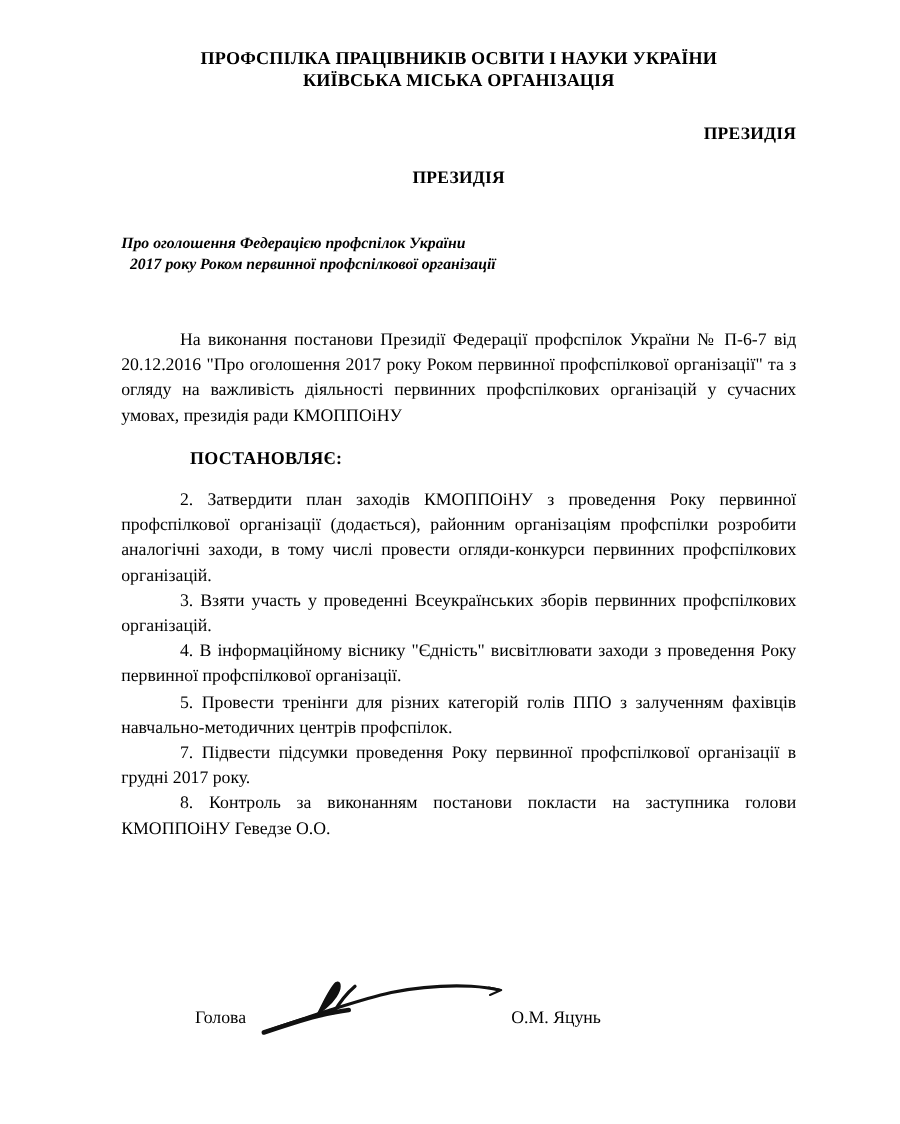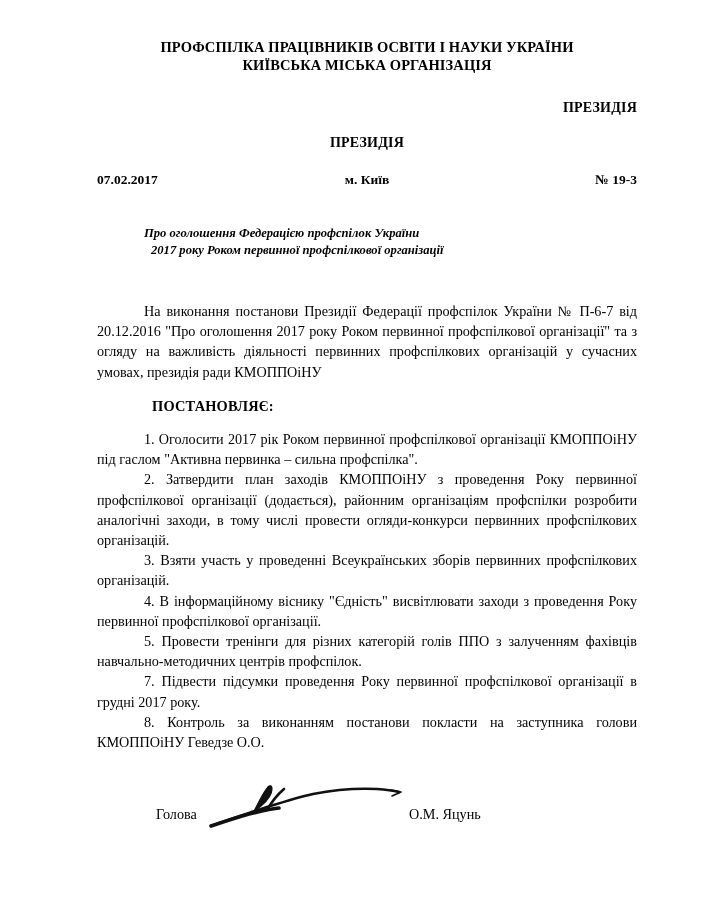--- a/index.html
+++ b/index.html
@@ -86,21 +86,20 @@
   
   .subject {
     margin-top: 35px;
     font-style: italic;
     font-weight: bold;
     font-size: 12.6px;
     line-height: 17px;
   }
   .subject .sline {
     display: block;
-    margin-left: 47px;
   }
   .subject .sline.indent {
     padding-left: 7px;
   }
 
   
   .body-block {
     margin-top: 42px;
     font-size: 14.2px;
     line-height: 20.2px;
@@ -164,39 +163,33 @@
 
     <div class="org-header">
       <span class="line1">ПРОФСПІЛКА ПРАЦІВНИКІВ ОСВІТИ І НАУКИ УКРАЇНИ</span>
       <span class="line2">КИЇВСЬКА МІСЬКА ОРГАНІЗАЦІЯ</span>
     </div>
 
     <div class="presidium">ПРЕЗИДІЯ</div>
 
     <div class="doctype">ПРЕЗИДІЯ</div>
 
-    <div class="meta-row">
-      <span class="meta-date">07.02.2017</span>
-      <span class="meta-city">м. Київ</span>
-      <span class="meta-number">№ 19-3</span>
-    </div>
 
     <div class="subject">
       <span class="sline">Про оголошення Федерацією профспілок України</span>
       <span class="sline indent">2017 року Роком первинної профспілкової організації</span>
     </div>
 
     <div class="body-block">
 
       <p class="para last-left">На виконання постанови Президії Федерації профспілок України № П-6-7 від 20.12.2016 "Про оголошення 2017 року Роком первинної профспілкової організації" та з огляду на важливість діяльності первинних профспілкових організацій у сучасних умовах, президія ради КМОППОіНУ</p>
 
       <p class="resolve">ПОСТАНОВЛЯЄ:</p>
 
       <div class="items">
-        <p class="para last-left">1. Оголосити 2017 рік Роком первинної профспілкової організації КМОППОіНУ під гаслом "Активна первинка – сильна профспілка".</p>
         <p class="para last-left">2. Затвердити план заходів КМОППОіНУ з проведення Року первинної профспілкової організації (додається), районним організаціям профспілки розробити аналогічні заходи, в тому числі провести огляди-конкурси первинних профспілкових організацій.</p>
         <p class="para last-left">3. Взяти участь у проведенні Всеукраїнських зборів первинних профспілкових організацій.</p>
         <p class="para last-left">4. В інформаційному віснику "Єдність" висвітлювати заходи з проведення Року первинної профспілкової організації.</p>
         <p class="para last-left">5. Провести тренінги для різних категорій голів ППО з залученням фахівців навчально-методичних центрів профспілок.</p>
         <p class="para last-left">7. Підвести підсумки проведення Року первинної профспілкової організації в грудні 2017 року.</p>
         <p class="para last-left">8. Контроль за виконанням постанови покласти на заступника голови КМОППОіНУ Геведзе О.О.</p>
       </div>
 
     </div>
   </div>

